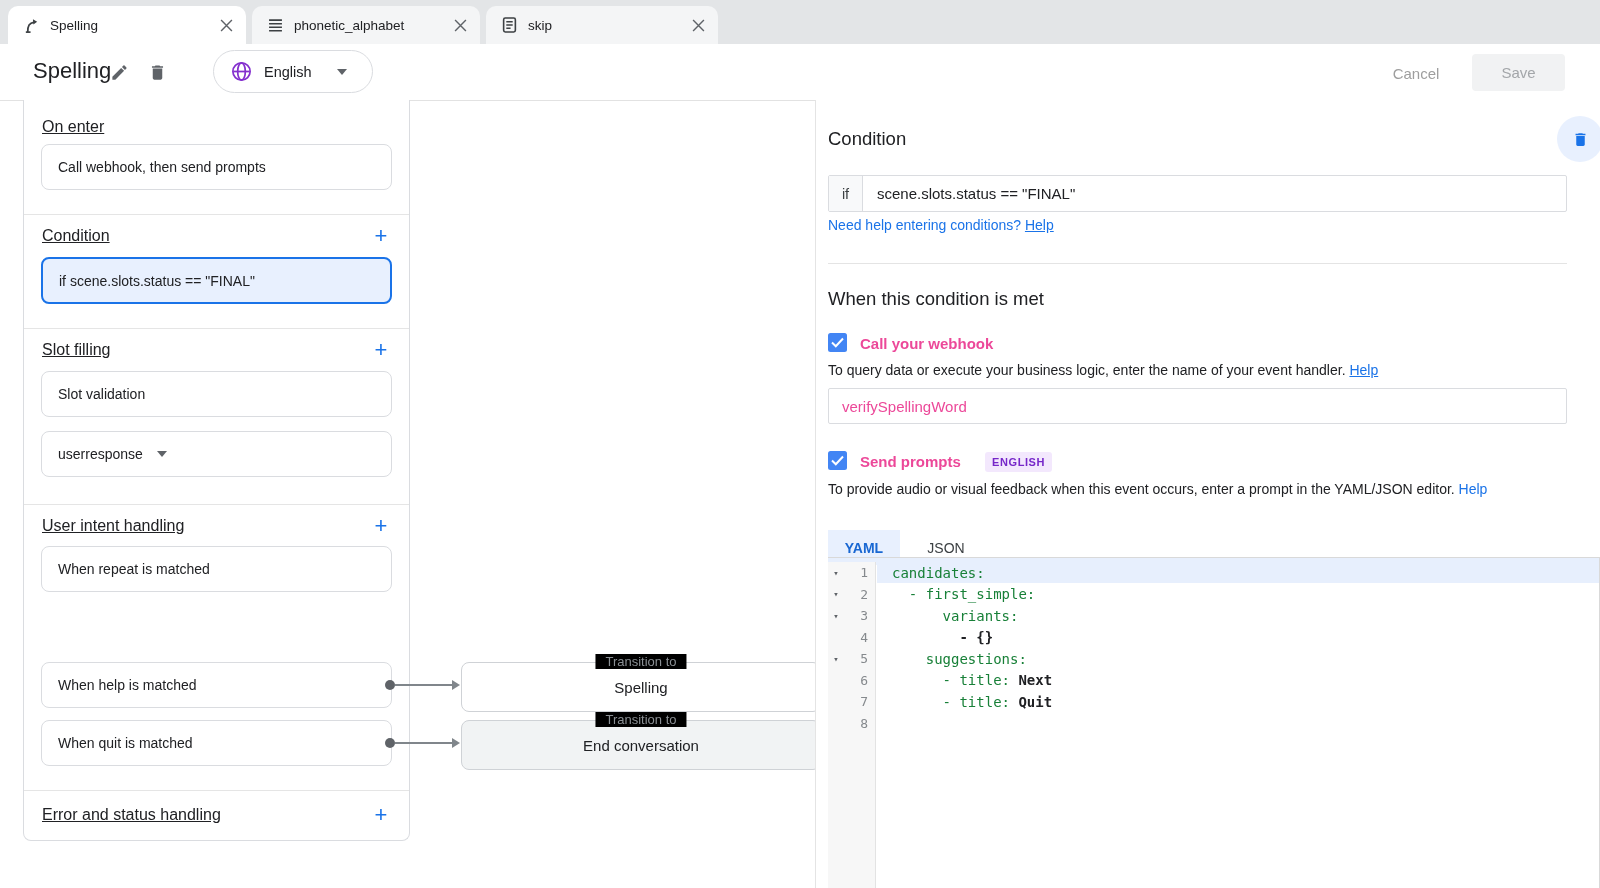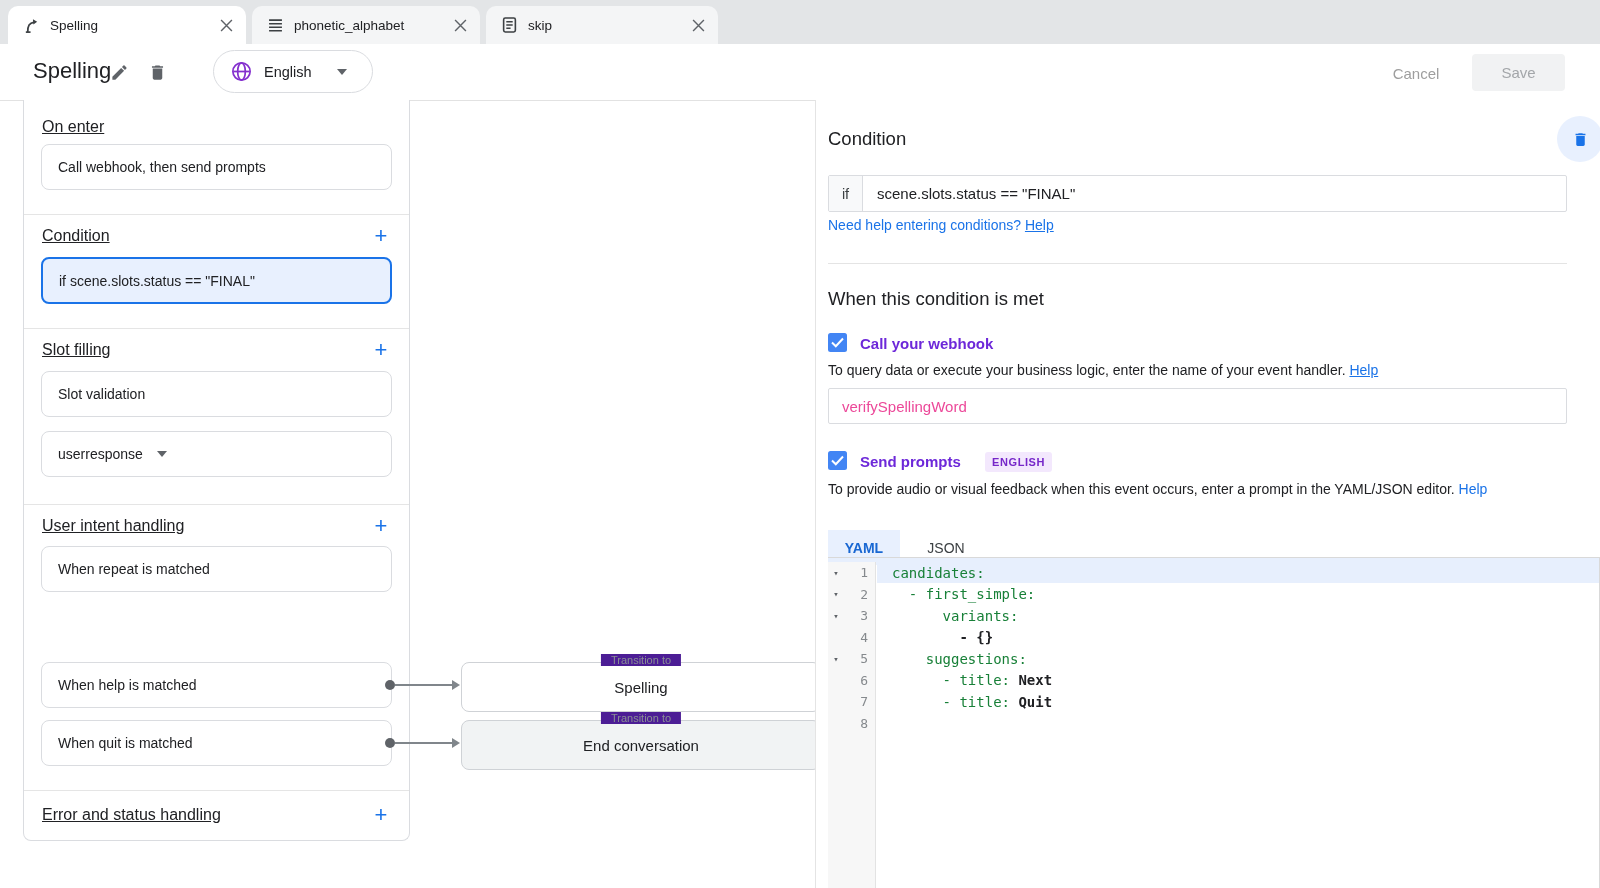--- a/index.html
+++ b/index.html
@@ -50,41 +50,41 @@
   .conn-dot { position:absolute; width:10px; height:10px; border-radius:50%; background:#5f6368; z-index:2; }
   .conn-line { position:absolute; height:2px; background:#80868b; z-index:2; }
   .conn-arrow { position:absolute; width:0; height:0; border-top:5px solid transparent;
     border-bottom:5px solid transparent; border-left:8px solid #80868b; z-index:2; }
 
   
   .tbox { position:absolute; left:461px; width:360px; height:50px; border:1px solid #cfd2d6;
     border-radius:8px; display:flex; align-items:center; justify-content:center;
     font-size:15px; color:#202124; z-index:1; cursor:pointer; }
   .tbox .legend { position:absolute; top:-9px; left:50%; transform:translateX(-50%);
-    background:#4c1d95; padding:0 10px; font-size:11px; color:#8a8f94; white-space:nowrap; }
+    background:#000000; padding:0 10px; font-size:13px; color:#8a8f94; white-space:nowrap; }
 
   
   .detail { position:absolute; left:815px; top:100px; width:785px; height:788px; background:#fff;
     border-left:1px solid #e4e4e4; z-index:5; }
   .d-title { position:absolute; left:12px; font-size:18.5px; color:#202124; }
   .float-circle { position:absolute; left:741px; top:16px; width:46px; height:46px; border-radius:50%;
     background:#e8f0fe; display:flex; align-items:center; justify-content:center; cursor:pointer; }
   .if-row { position:absolute; left:12px; top:75px; width:739px; height:37px;
     border:1px solid #dadce0; border-radius:2px; display:flex; background:#fff; }
   .if-cell { width:34px; background:#f8f9fa; border-right:1px solid #dadce0; display:flex;
     align-items:center; justify-content:center; font-size:14.5px; color:#3c4043; }
   .if-expr { display:flex; align-items:center; padding-left:14px; font-size:15px; color:#202124; }
   .help-line { font-size:14px; color:#1a73e8; position:absolute; left:12px; }
   .help-line u, .desc u { color:#1a73e8; cursor:pointer; }
   .desc { position:absolute; left:12px; font-size:14px; color:#202124; }
   .desc .hl { color:#1a73e8; cursor:pointer; }
   .d-div { position:absolute; left:12px; top:163px; width:739px; height:1px; background:#e4e4e4; }
   .checkbox { position:absolute; left:12px; width:19px; height:19px; background:#4285f4;
     border-radius:2.5px; display:flex; align-items:center; justify-content:center; cursor:pointer; }
-  .cb-label { position:absolute; left:44px; font-size:15px; font-weight:bold; color:#6d28d9; }
+  .cb-label { position:absolute; left:44px; font-size:15px; font-weight:bold; color:#ec4899; }
   .text-input { position:absolute; left:12px; width:739px; height:36px; border:1px solid #dadce0;
     border-radius:2px; display:flex; align-items:center; padding-left:13px; font-size:15px; color:#ec4899; }
   .lang-badge { position:absolute; left:169px; height:20px; line-height:20px; padding:0 7px;
     background:#f3e8fd; color:#7627c9; font-size:11px; font-weight:bold; letter-spacing:0.6px; border-radius:3px; }
   .etab { position:absolute; top:430px; width:72px; height:35px; display:flex; align-items:center;
     justify-content:center; font-size:14px; cursor:pointer; }
   .etab.active { background:#e8f0fe; color:#1967d2; font-weight:bold; }
   .etab.idle { color:#3c4043; }
 
   

